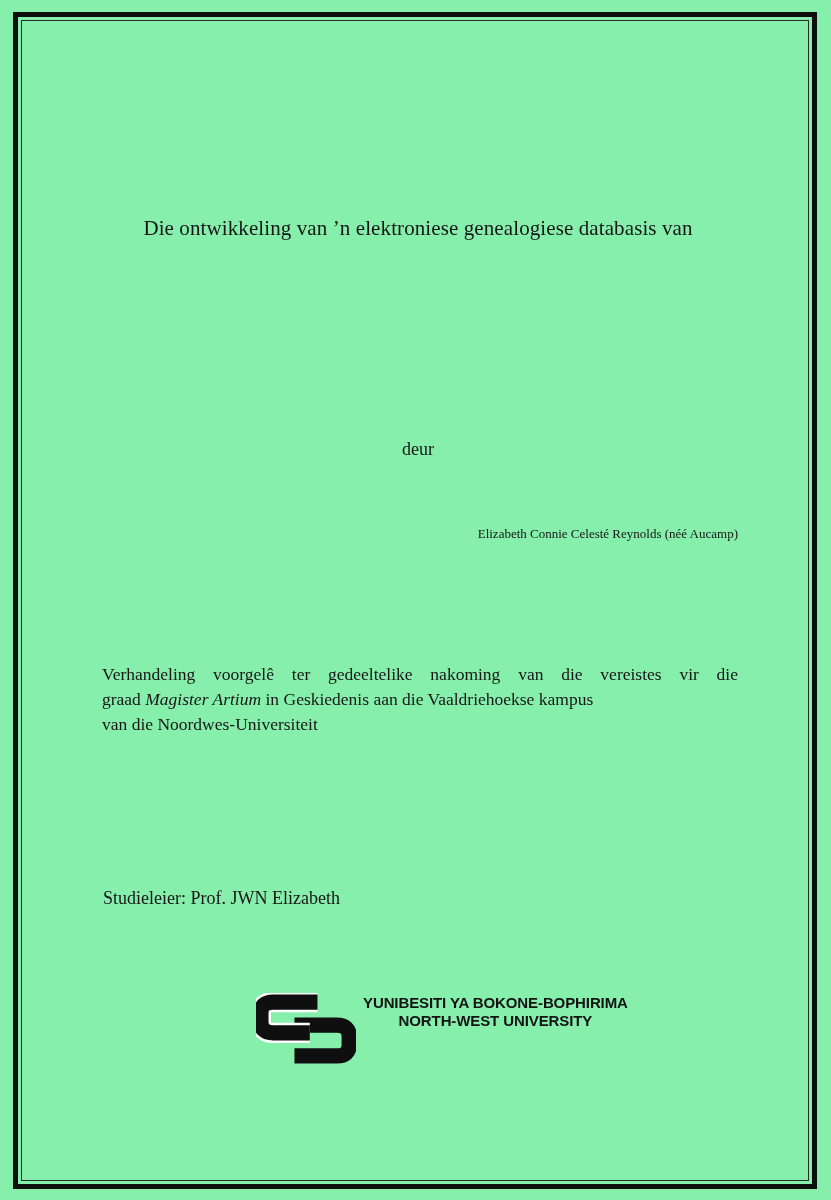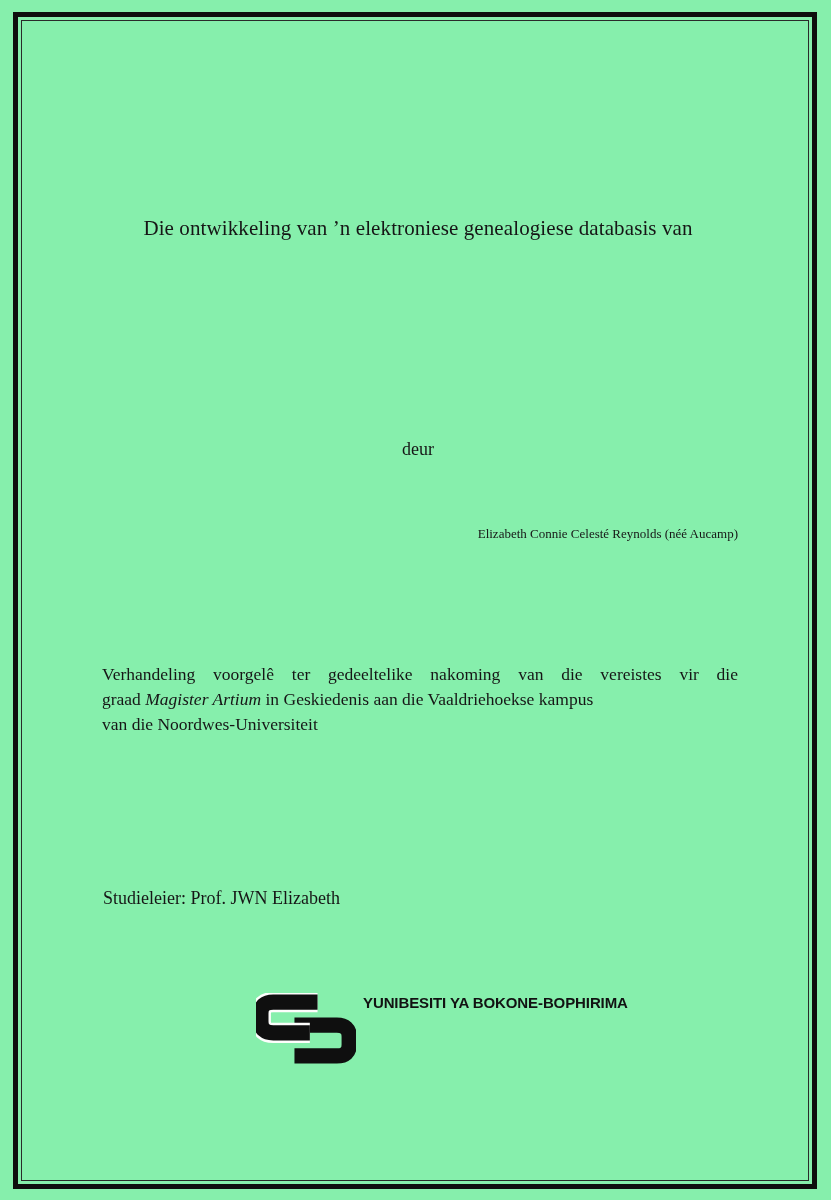--- a/index.html
+++ b/index.html
@@ -122,16 +122,17 @@
   <div class="logo-block">
     <svg class="logo-mark" viewBox="0 0 104 74" xmlns="http://www.w3.org/2000/svg" aria-hidden="true">
 
       <path d="M40,33 H84 Q97,33 97,45 V53 Q97,65 84,65 H40" fill="none" stroke="#0f0f0f" stroke-width="16"></path>
 
       <path d="M64,9 H18 Q5,9 5,21 V29 Q5,41 18,41 H56" fill="none" stroke="#fdfdfc" stroke-width="21"></path>
       <path d="M64,9 H18 Q5,9 5,21 V29 Q5,41 18,41 H56" fill="none" stroke="#0f0f0f" stroke-width="16"></path>
     </svg>
     <div class="logo-text">
       <div>YUNIBESITI YA BOKONE-BOPHIRIMA</div>
+      <div>NORTH-WEST UNIVERSITY</div>
     </div>
   </div>
 
 </div>
 
 </body></html>

